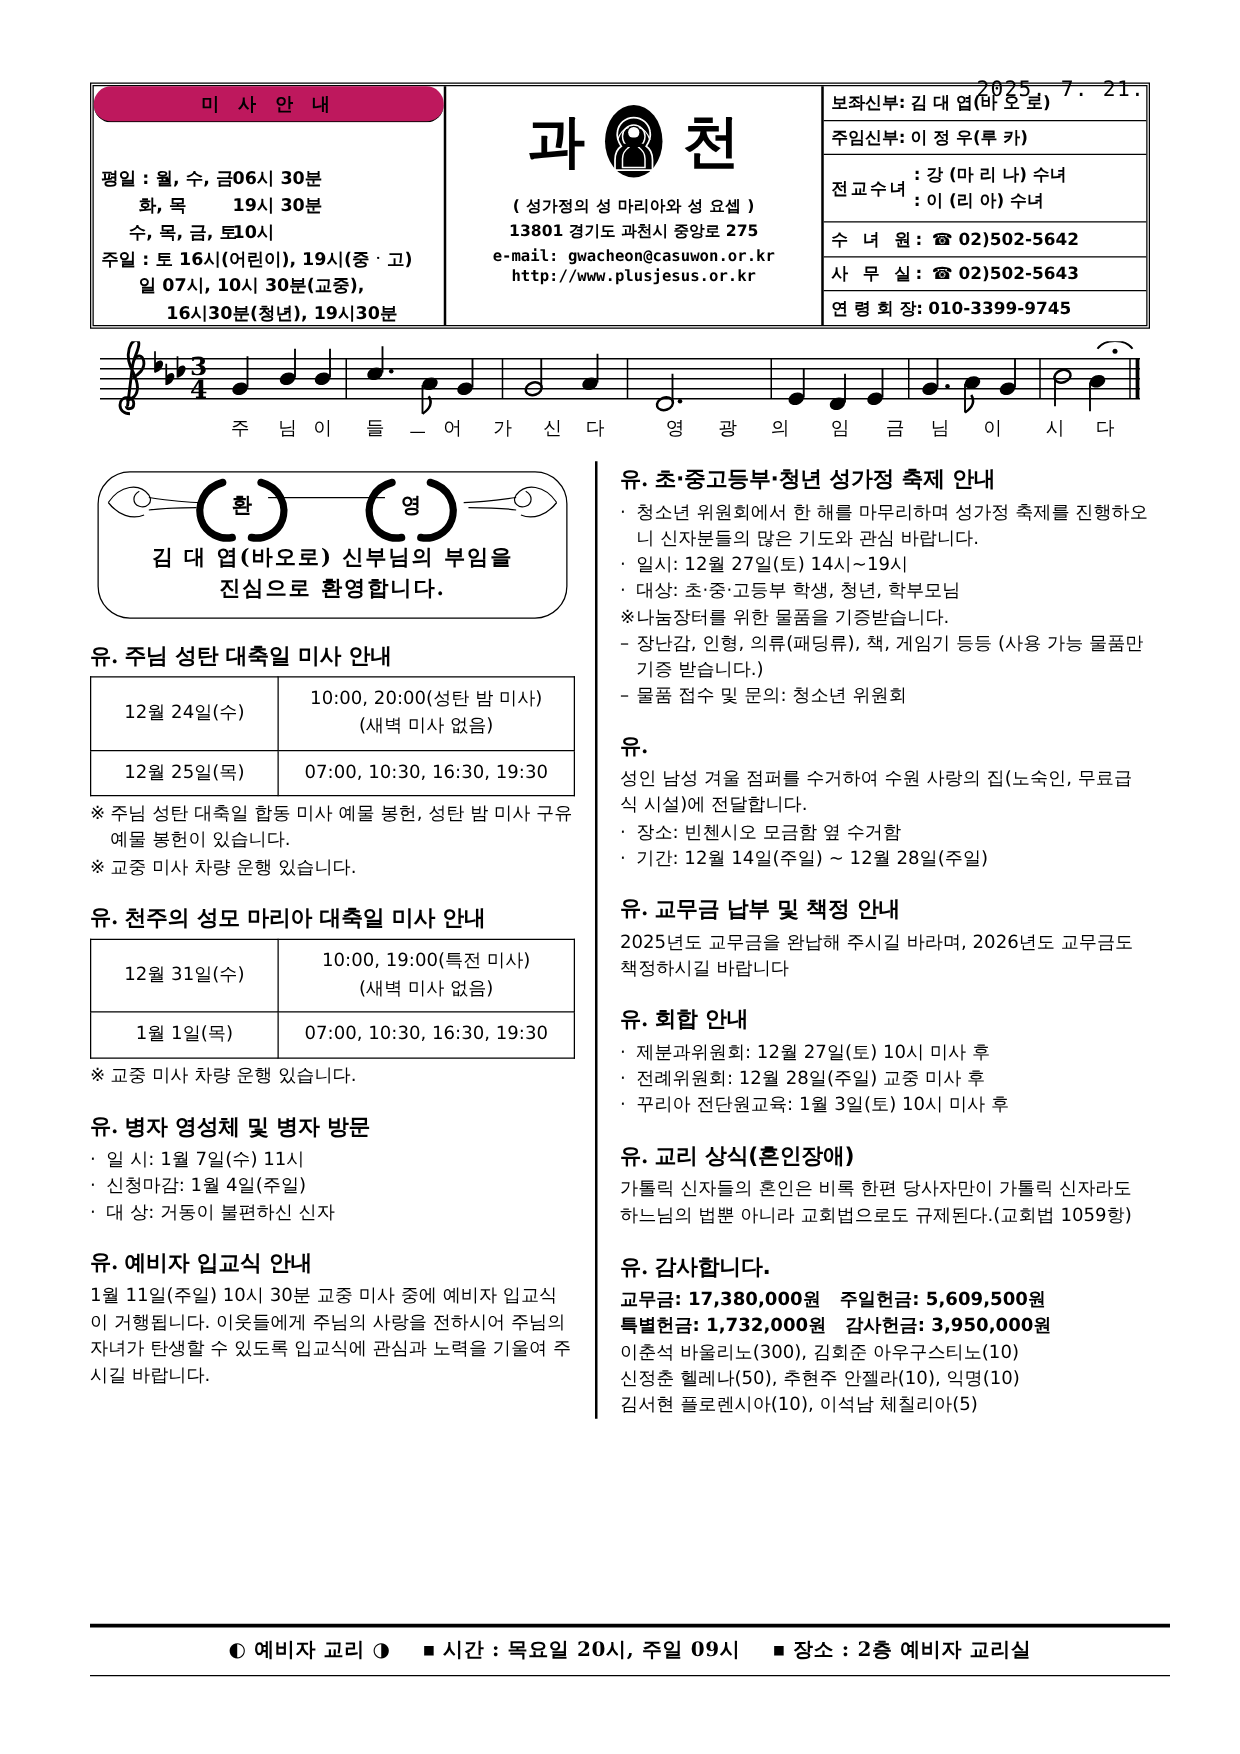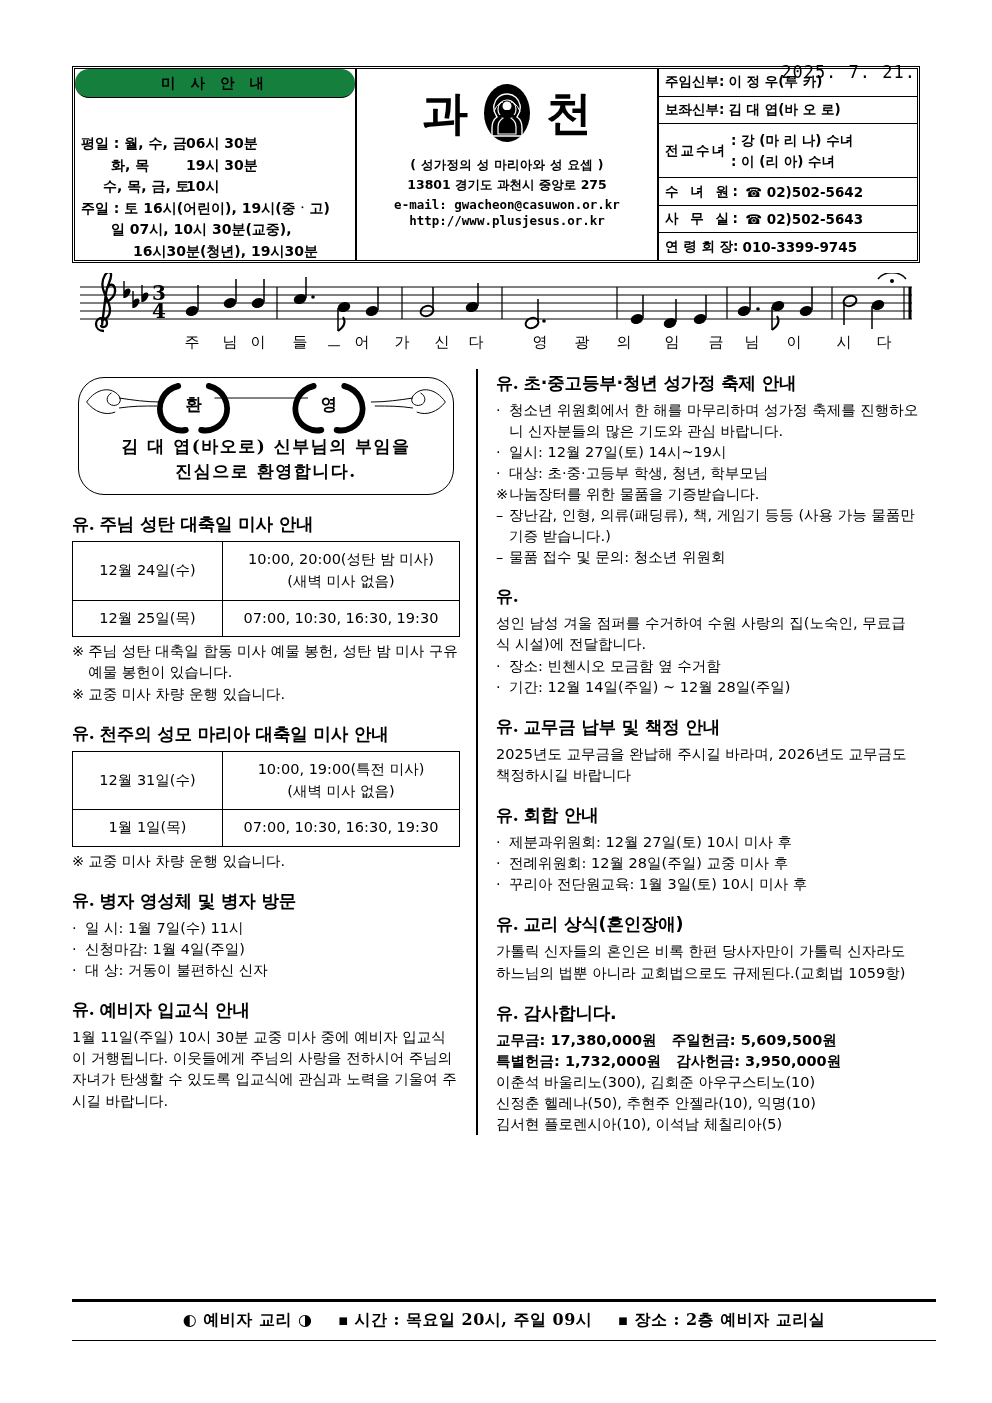--- a/index.html
+++ b/index.html
@@ -26,21 +26,21 @@
 
   
   .header-box {
     border: 3px double #000;
     display: flex;
     height: 197px;
     margin-top: 4px;
   }
   .mass-table { width: 282px; border-right: 2px solid #000; display:flex; flex-direction:column; }
   .mass-title {
-    background: #15803d;
+    background: #be185d;
     border-bottom: 1.5px solid #000;
     text-align: center;
     font-weight: bold;
     font-size: 14.5px;
     letter-spacing: 5px;
     padding: 5px 0 4px;
     border-radius: 14px;
   }
   .mass-rows { flex:1; padding: 4px 6px 0 6px; margin-top: 34px; }
   .mass-row {
@@ -202,26 +202,26 @@
         <span class="logo-char">천</span>
       </div>
       <div class="parish-sub">( 성가정의 성 마리아와 성 요셉 )</div>
       <div class="parish-addr">13801   경기도 과천시 중앙로 275</div>
       <div class="parish-mail">e-mail:  gwacheon@casuwon.or.kr</div>
       <div class="parish-web">http://www.plusjesus.or.kr</div>
     </div>
 
     <div class="contact-table">
       <div class="ct-row">
+        <span class="ct-label">보좌신부:</span>
+        <span class="ct-value">김 대 엽(바 오 로)</span>
+      </div>
+      <div class="ct-row">
         <span class="ct-label">주임신부:</span>
         <span class="ct-value">이 정 우(루     카)</span>
-      </div>
-      <div class="ct-row">
-        <span class="ct-label">보좌신부:</span>
-        <span class="ct-value">김 대 엽(바 오 로)</span>
       </div>
       <div class="ct-row tall">
         <div class="nun-wrap">
           <span class="nun-label">전교수녀</span>
           <span class="nun-lines">
             <div class="nun-line">:  강 (마 리 나) 수녀</div>
             <div class="nun-line">:  이 (리     아) 수녀</div>
           </span>
         </div>
       </div>

